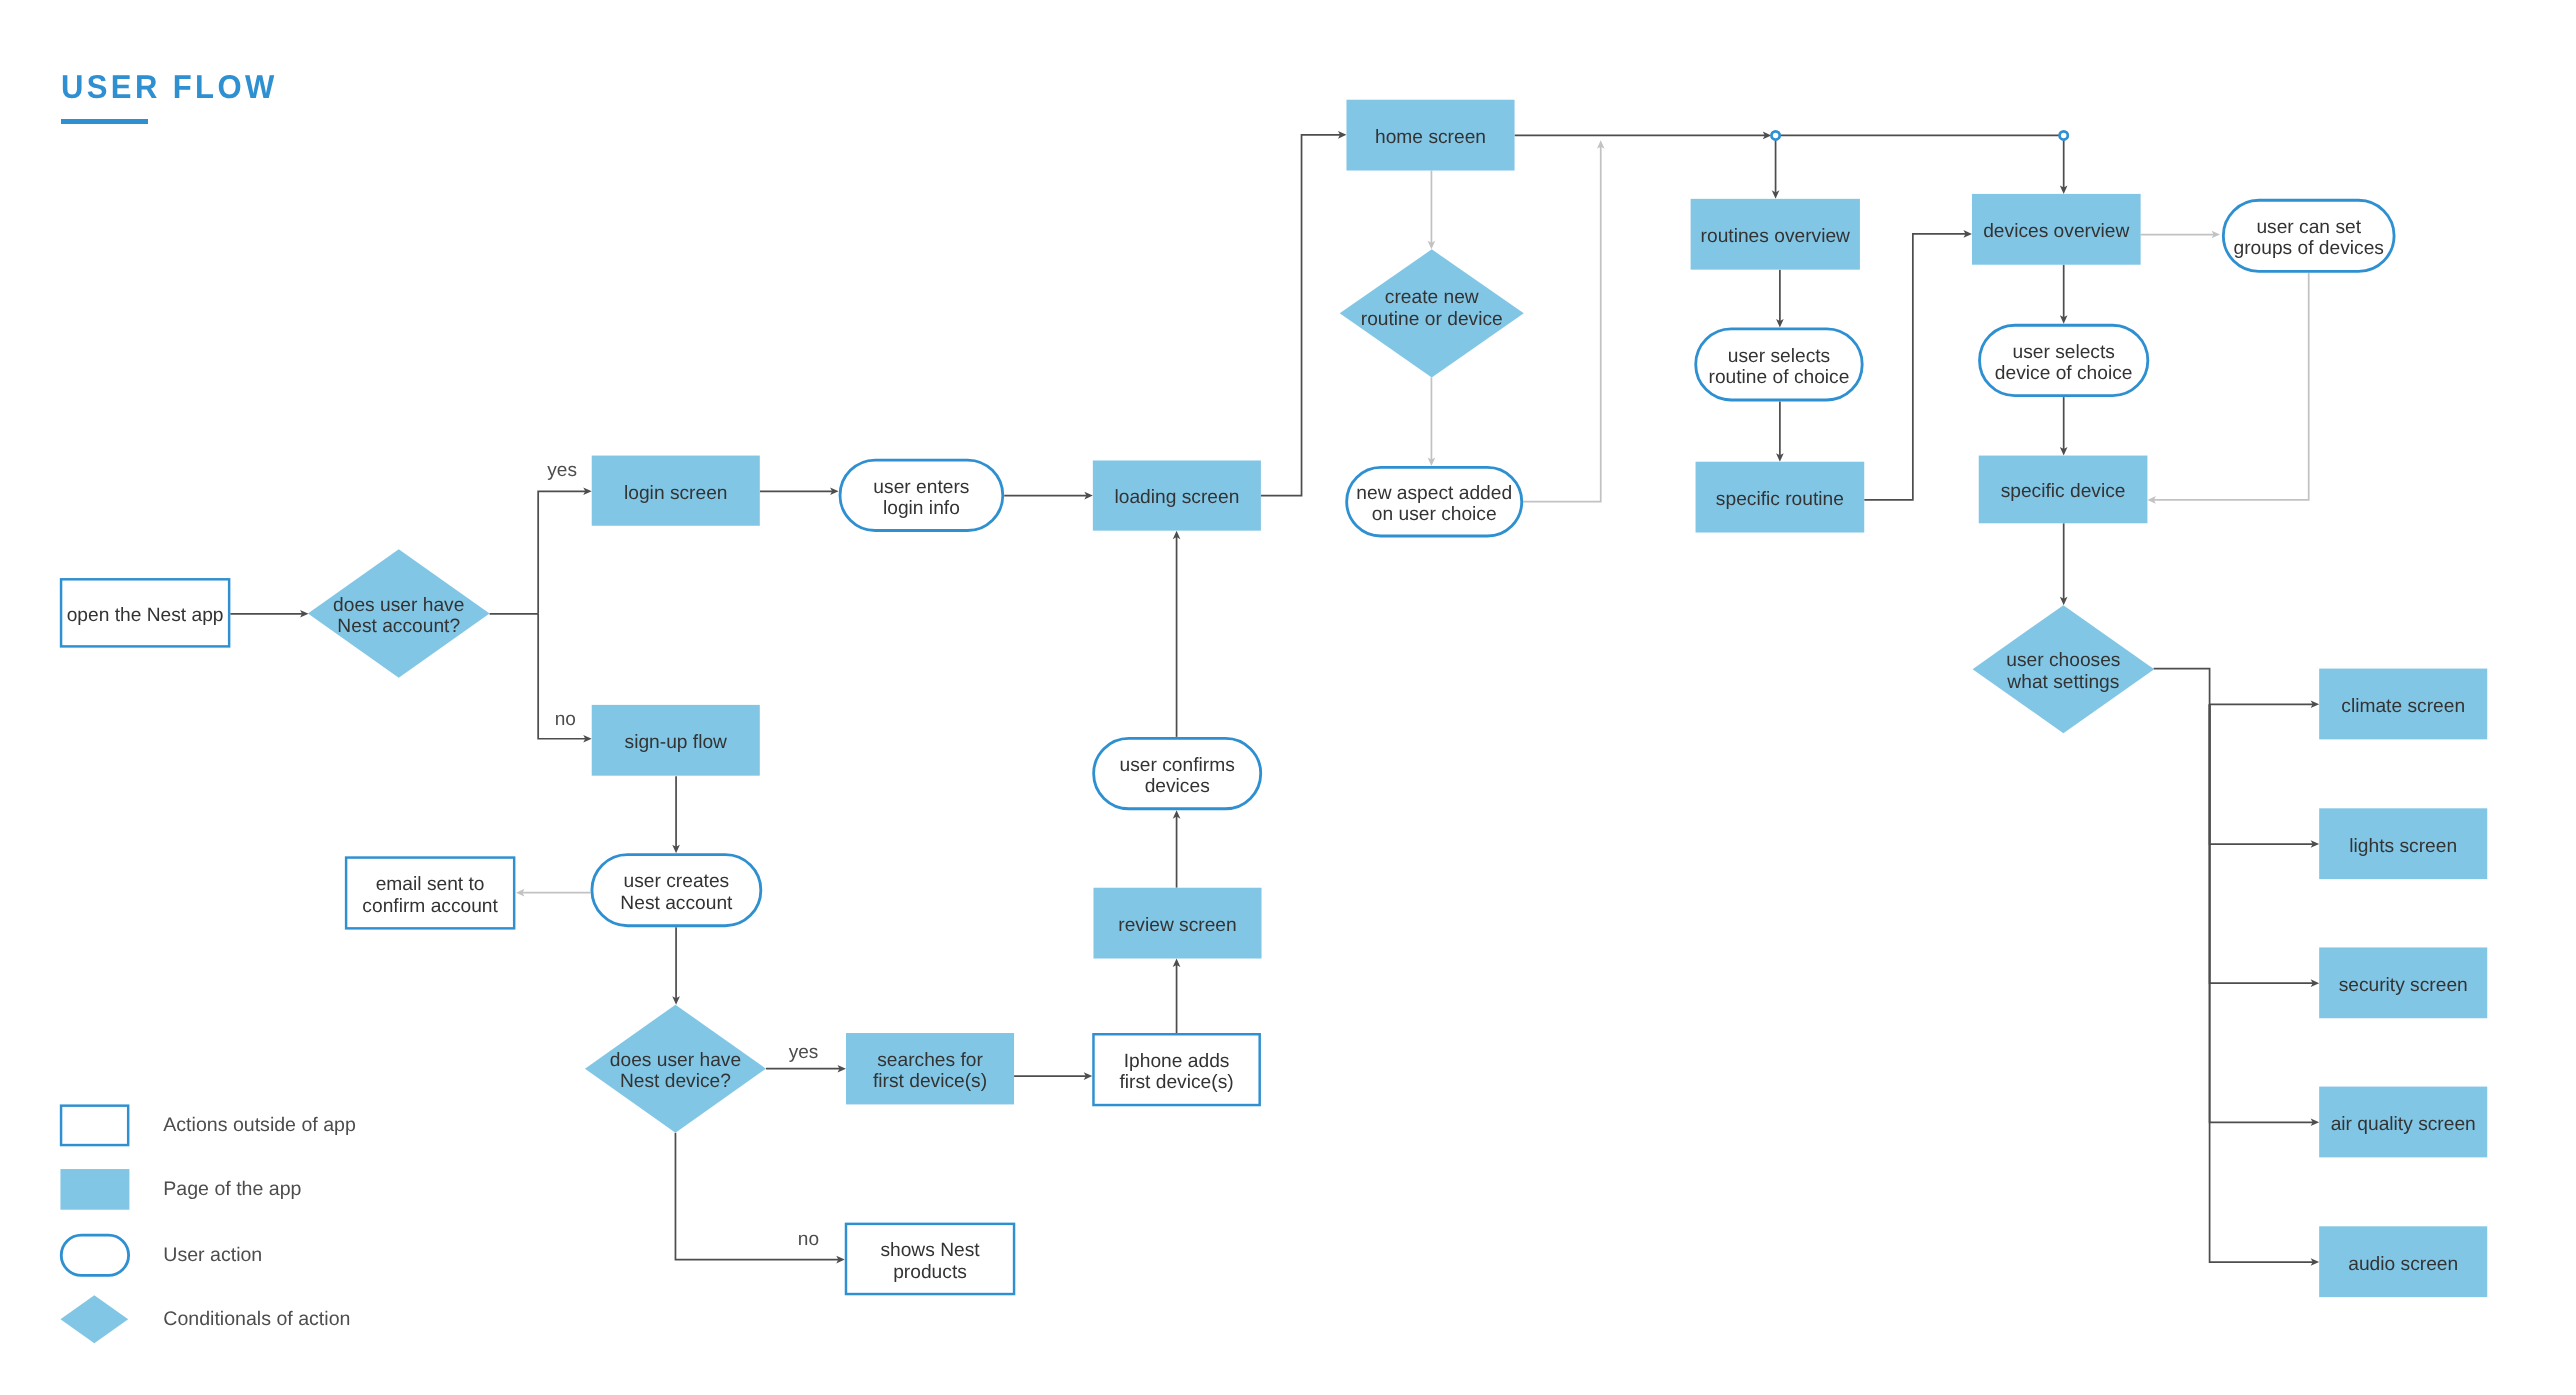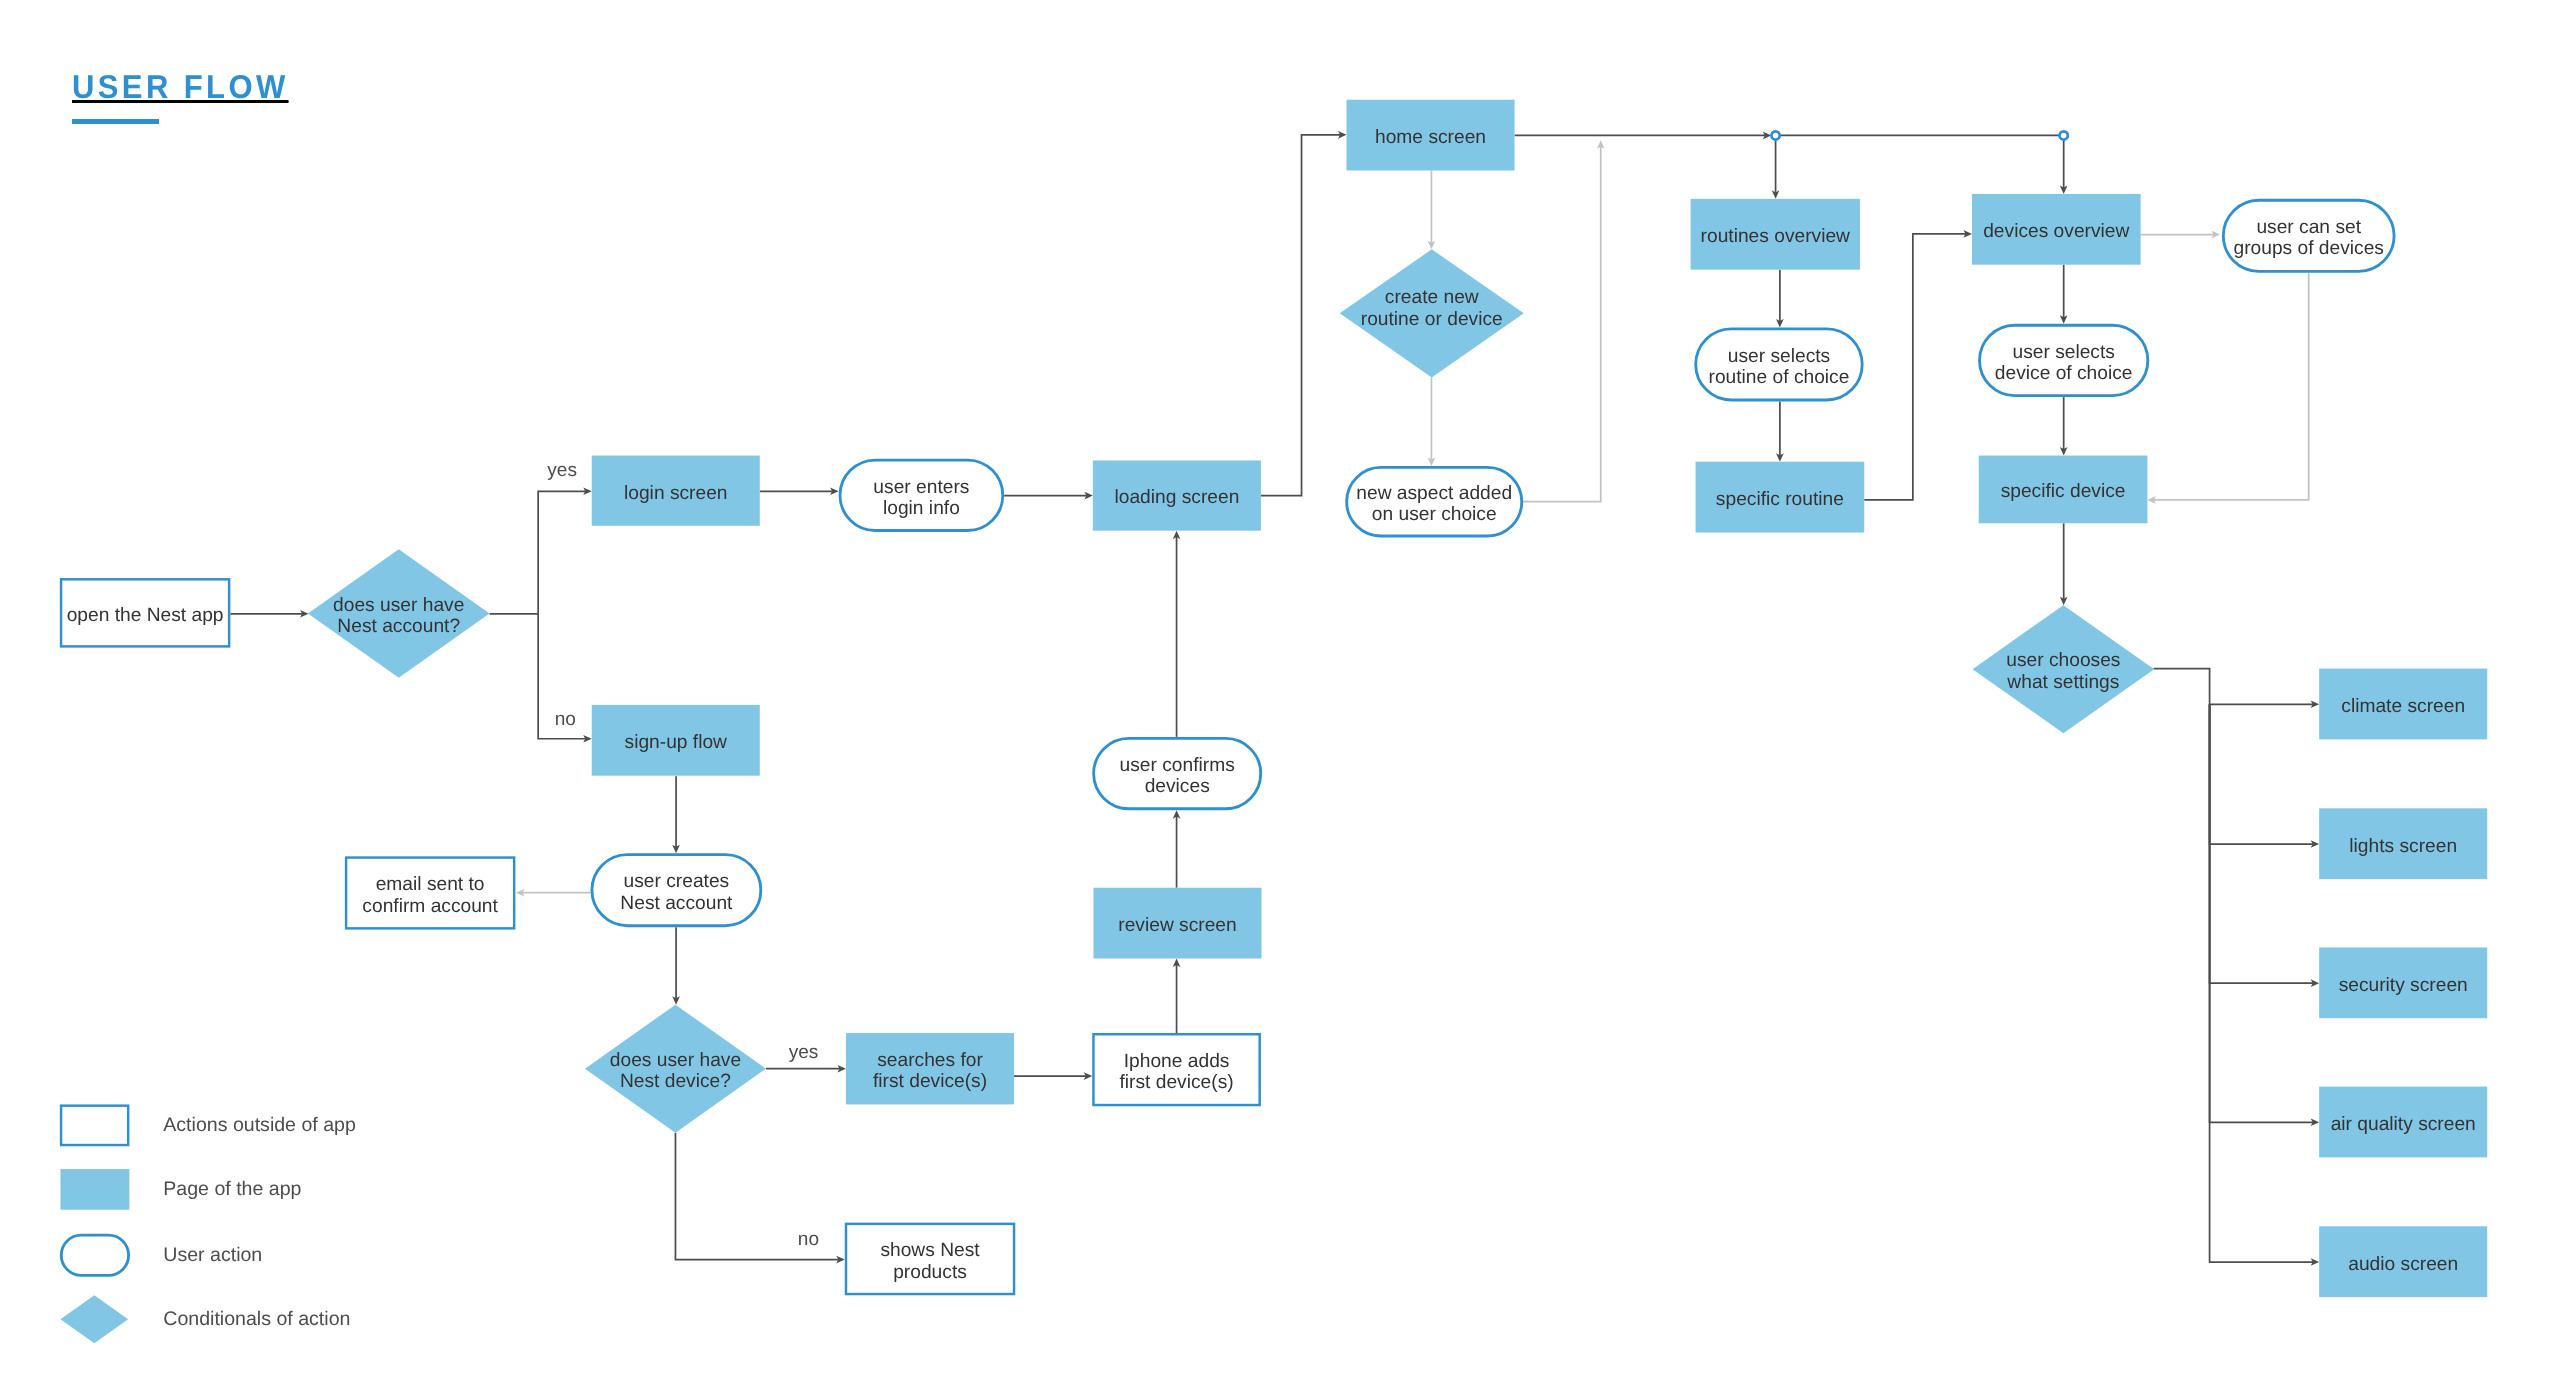--- a/index.html
+++ b/index.html
@@ -4,21 +4,21 @@
 <style>
   html,body{margin:0;padding:0;background:#fff;}
   body{width:2576px;height:1395px;overflow:hidden;
        font-family:"Liberation Sans",sans-serif;-webkit-font-smoothing:antialiased;text-rendering:geometricPrecision;}
   #page{position:relative;width:2576px;height:1395px;background:#fff;}
   svg#flow{position:absolute;left:0;top:0;display:block;}
   text{font-family:"Liberation Sans",sans-serif;}
   .node-label{font-size:31.2px;fill:#333333;text-anchor:middle;}
   .edge-label{font-size:31px;fill:#4d4d4d;text-anchor:middle;}
   .legend-label{font-size:31.8px;fill:#4d4d4d;dominant-baseline:middle;}
-  #title-block{position:absolute;left:72px;top:70px;text-decoration:underline;}
+  #title-block{position:absolute;left:61px;top:70px;}
   #page-title{font-family:"Liberation Sans",sans-serif;font-size:33px;font-weight:bold;
               color:#2e8fd1;letter-spacing:3.6px;line-height:1;white-space:nowrap;
               transform:scaleX(0.94);transform-origin:0 0;}
   #title-underline{position:absolute;left:0;top:49px;width:87px;height:4.9px;background:#2e8fd1;}
 </style>
 </head>
 <body>
 
 <div id="page">
 

